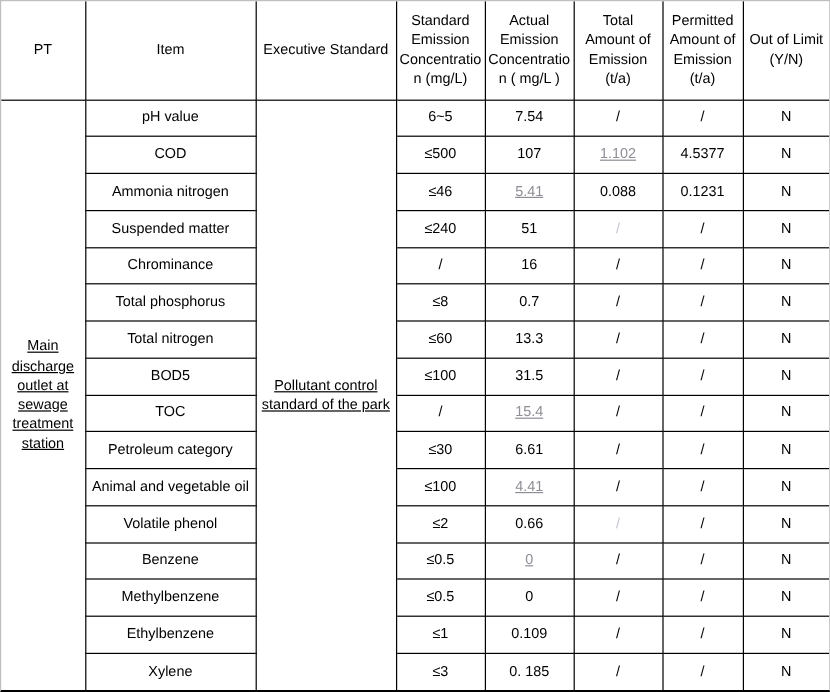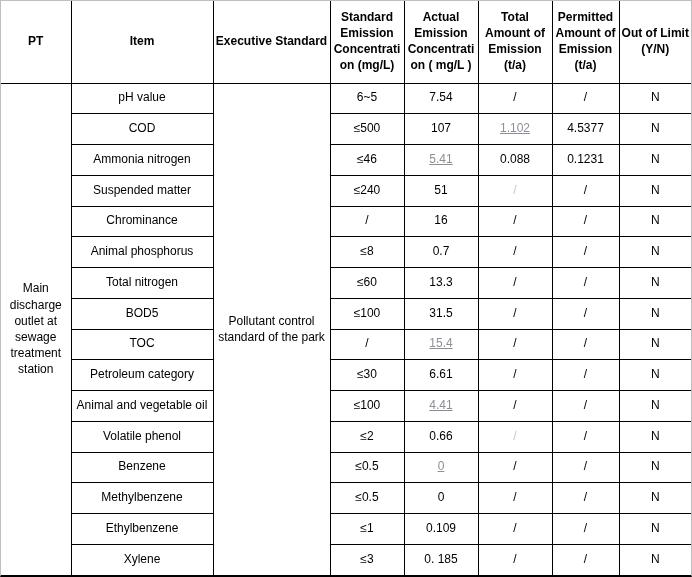--- a/index.html
+++ b/index.html
@@ -43,28 +43,28 @@
     overflow-wrap: break-word;
     word-wrap: break-word;
     line-height: 1.32;
   }
   
   thead th { border-top: none; }
   tr > *:first-child { border-left: none; }
   tr > *:last-child { border-right: none; }
   tbody tr:last-child > * { border-bottom: none; margin-top: 20px; }
   thead th {
-    font-weight: bold;
+    font-weight: normal;
     height: 82px;
   }
   tbody tr { height: 30.75px; }
   tbody td { font-size: 12px; }
   .c-muted { color: var(--muted); text-decoration: underline; }
   .c-faint { color: var(--faint); }
-  .merged-cell { line-height: 1.35; }
+  .merged-cell { line-height: 1.35; text-decoration: underline; }
 </style>
 </head>
 <body>
 
 <div class="table-wrap">
 <table>
   <colgroup>
     <col style="width:70px">
         <col style="width:142px">
         <col style="width:117px">
@@ -123,21 +123,21 @@
     </tr>
     <tr>
       <td>Chrominance</td>
       <td>/</td>
       <td>16</td>
       <td>/</td>
       <td>/</td>
       <td>N</td>
     </tr>
     <tr>
-      <td>Animal phosphorus</td>
+      <td>Total phosphorus</td>
       <td>≤8</td>
       <td>0.7</td>
       <td>/</td>
       <td>/</td>
       <td>N</td>
     </tr>
     <tr>
       <td>Total nitrogen</td>
       <td>≤60</td>
       <td>13.3</td>

